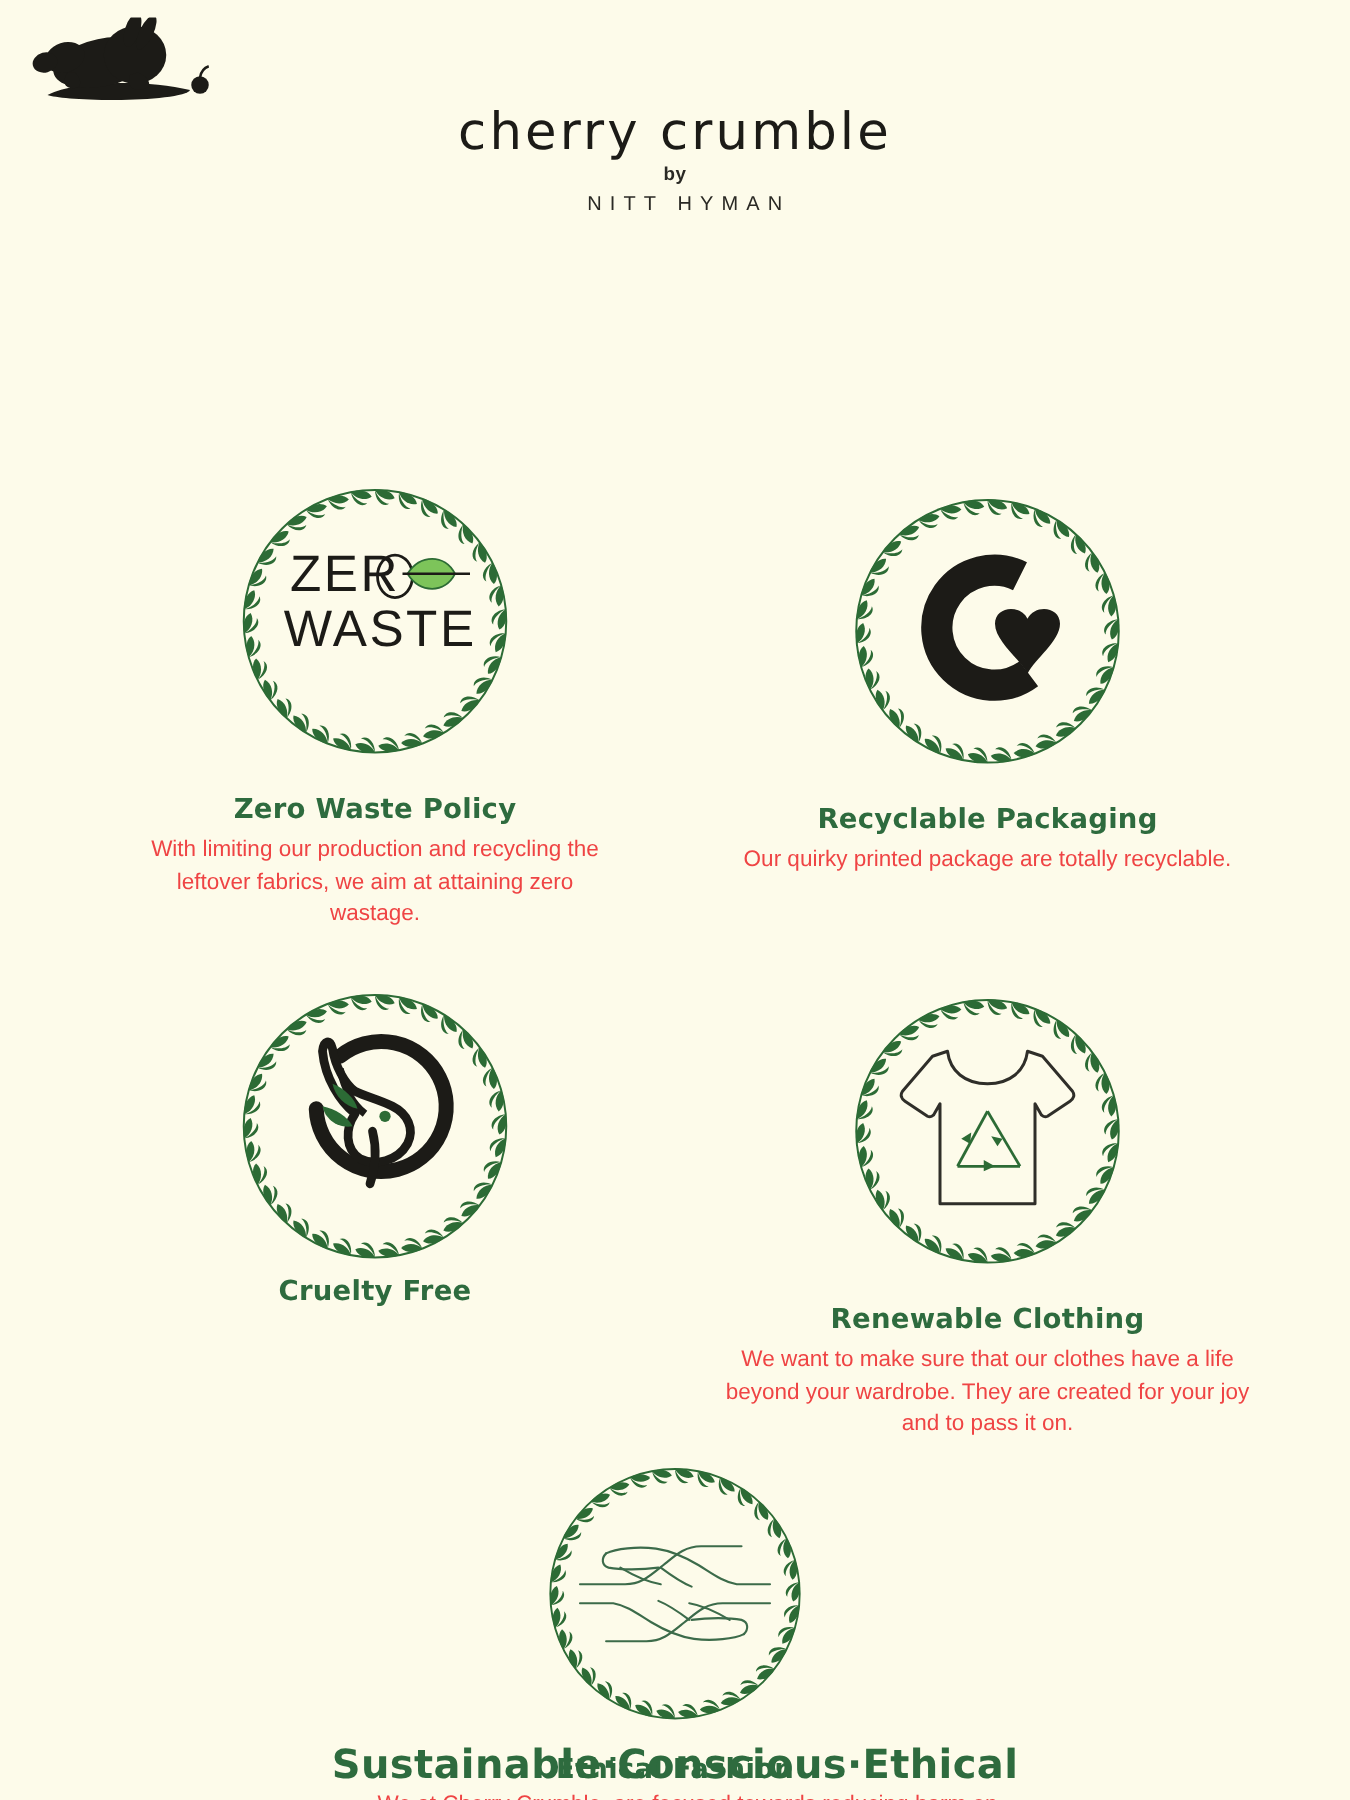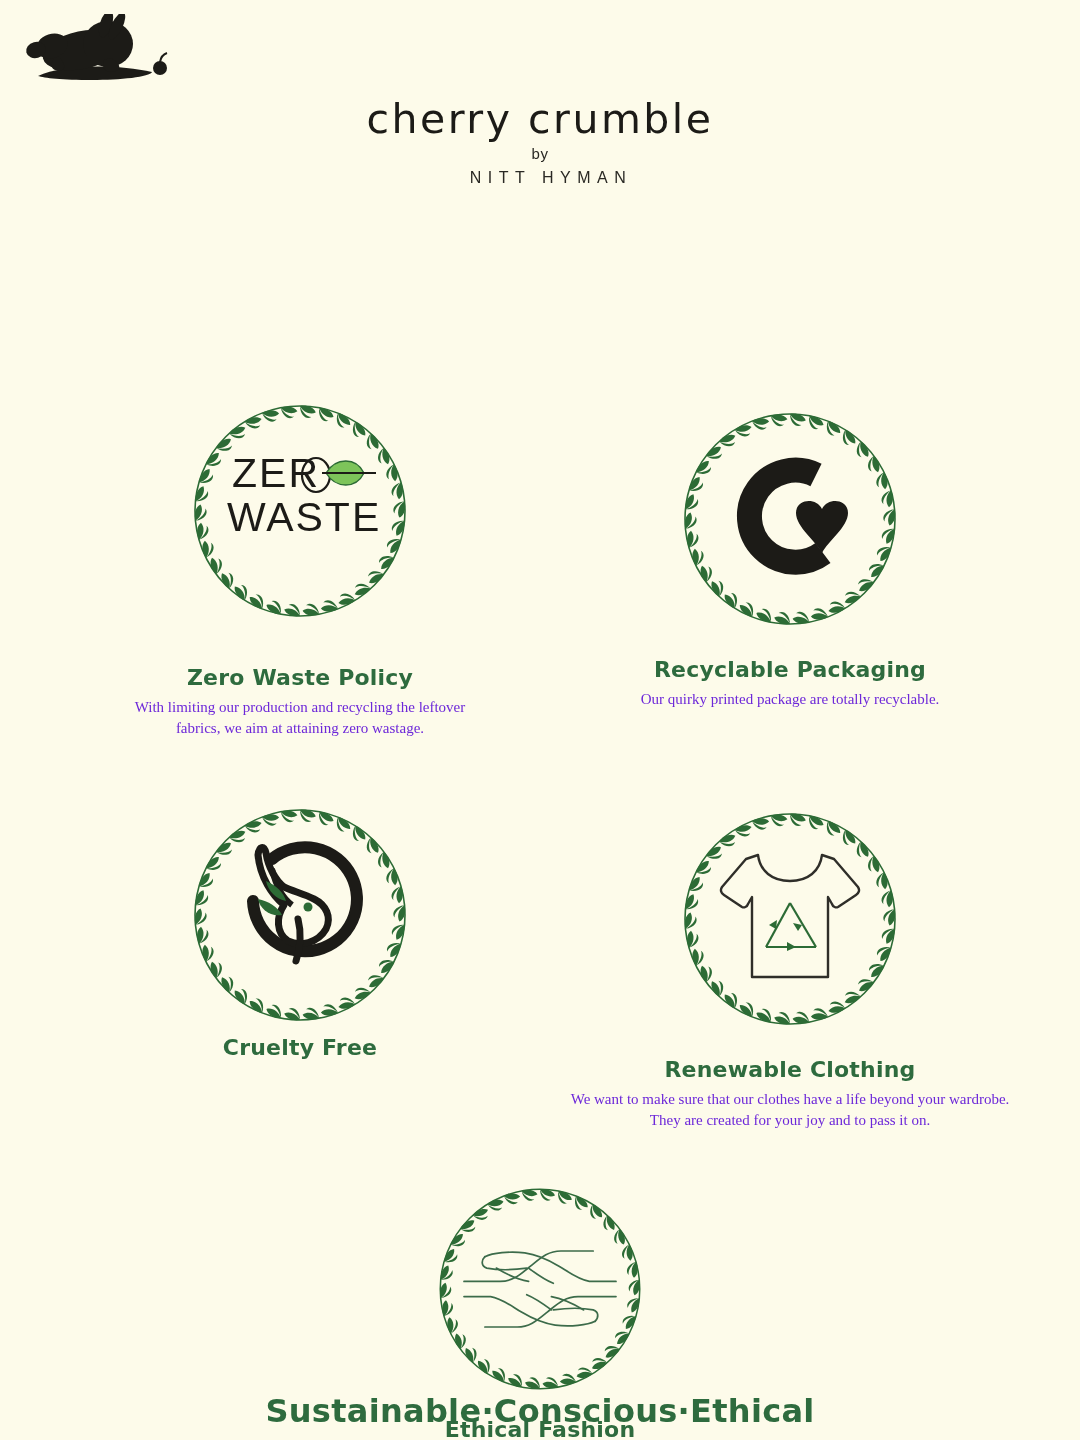--- a/index.html
+++ b/index.html
@@ -24,29 +24,30 @@
   }
   .brand-mark {
     display: block;
     margin: 0 auto;
   }
   .brand-name {
     font-family: "DejaVu Sans", sans-serif;
     font-size: 41px;
     letter-spacing: 2.5px;
     color: #1C1B17;
-    margin-top: 16px;
+    margin-top: 2px;
     line-height: 1.05;
   }
   .brand-by {
     font-family: "Liberation Sans", sans-serif;
     font-size: 15px;
     color: #2A2924;
     margin-top: 4px;
     letter-spacing: .5px;
+    font-weight: bold;
   }
   .brand-sub {
     font-family: "Liberation Sans", sans-serif;
     font-size: 16px;
     letter-spacing: 6.5px;
     color: #2A2924;
     margin-top: 7px;
     padding-left: 22px;
   }
 
@@ -65,24 +66,24 @@
   }
   .badge-title {
     font-family: "DejaVu Sans", sans-serif;
     font-weight: bold;
     font-size: 22px;
     color: #2E6B3E;
     letter-spacing: .2px;
     margin: 0;
   }
   .badge-desc {
-    font-family: Liberation Serif, serif;
-    font-size: 15px;
+    font-family: Liberation Sans, sans-serif;
+    font-size: 18px;
     line-height: 1.42;
-    color: #6d28d9;
+    color: #ef4444;
     margin: 7px auto 0;
   }
 
   
   .footer {
     position: absolute;
     left: 0;
     width: 1080px;
     text-align: center;
   }
@@ -281,21 +282,21 @@
 
         <text x="52" y="96" font-family="'Liberation Sans', sans-serif" font-size="41" letter-spacing="2" fill="#1C1B17" font-weight="300">ZER</text>
         <text x="47" y="140" font-family="'Liberation Sans', sans-serif" font-size="41" letter-spacing="2" fill="#1C1B17" font-weight="300">WASTE</text>
 
         <ellipse cx="136" cy="84" rx="14" ry="17" fill="none" stroke="#1C1B17" stroke-width="2.2"></ellipse>
 
         <path d="M146 82 C156 66, 176 66, 184 82 C176 98, 156 98, 146 82 Z" fill="#7DC45A" stroke="#2C6B35" stroke-width="1.4"></path>
         <line x1="142" y1="82" x2="196" y2="82" stroke="#1C1B17" stroke-width="2"></line>
       </svg>
     </div>
-    <div class="badge-title" style="margin-top:34px;">Zero Waste Policy</div>
+    <div class="badge-title" style="margin-top:18px;">Zero Waste Policy</div>
     <div class="badge-desc" style="width:375px;">With limiting our production and recycling the leftover fabrics, we aim at attaining zero wastage.</div>
   </div>
 
   <div class="cell" style="left:540px; top:212px; width:500px;">
     <div class="badge-wrap" style="width:240px;height:240px;">
       <svg width="240" height="240" viewBox="0 0 240 240">
         <g id="w2">
             <circle cx="120" cy="120" r="105" fill="none" stroke="#2C6B35" stroke-width="1.6"></circle>
             <g transform="translate(120.00,15.00) rotate(26.00)">
               <path d="M0 0 C5 -4, 13 -5, 17 -1 C13 4, 5 4, 0 0 Z" fill="#2C6B35"></path>

